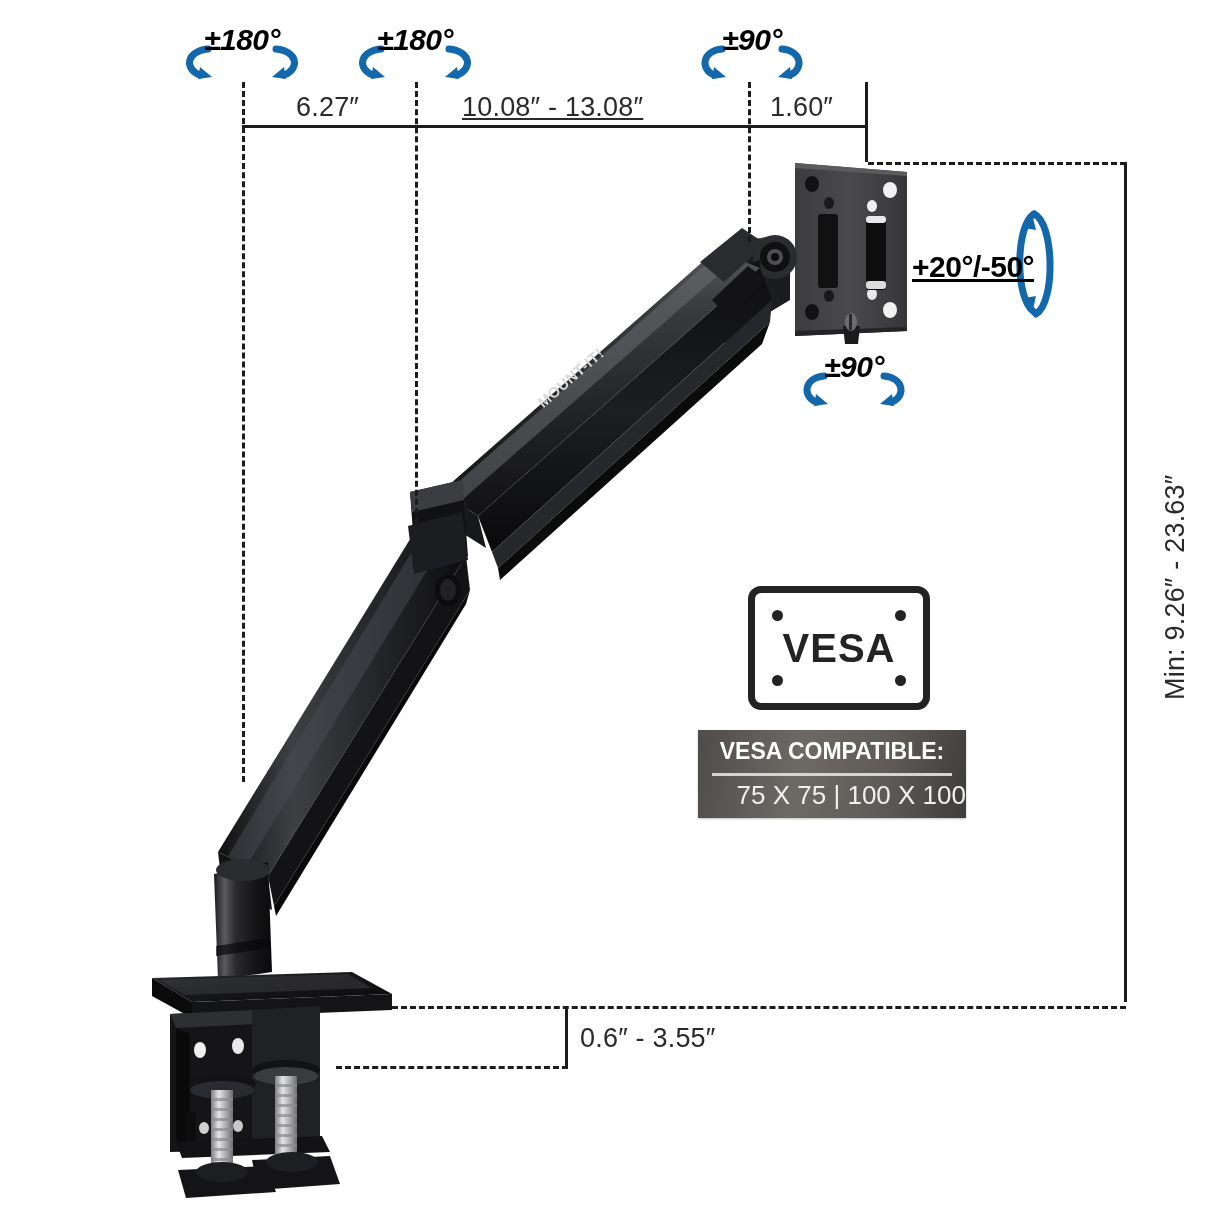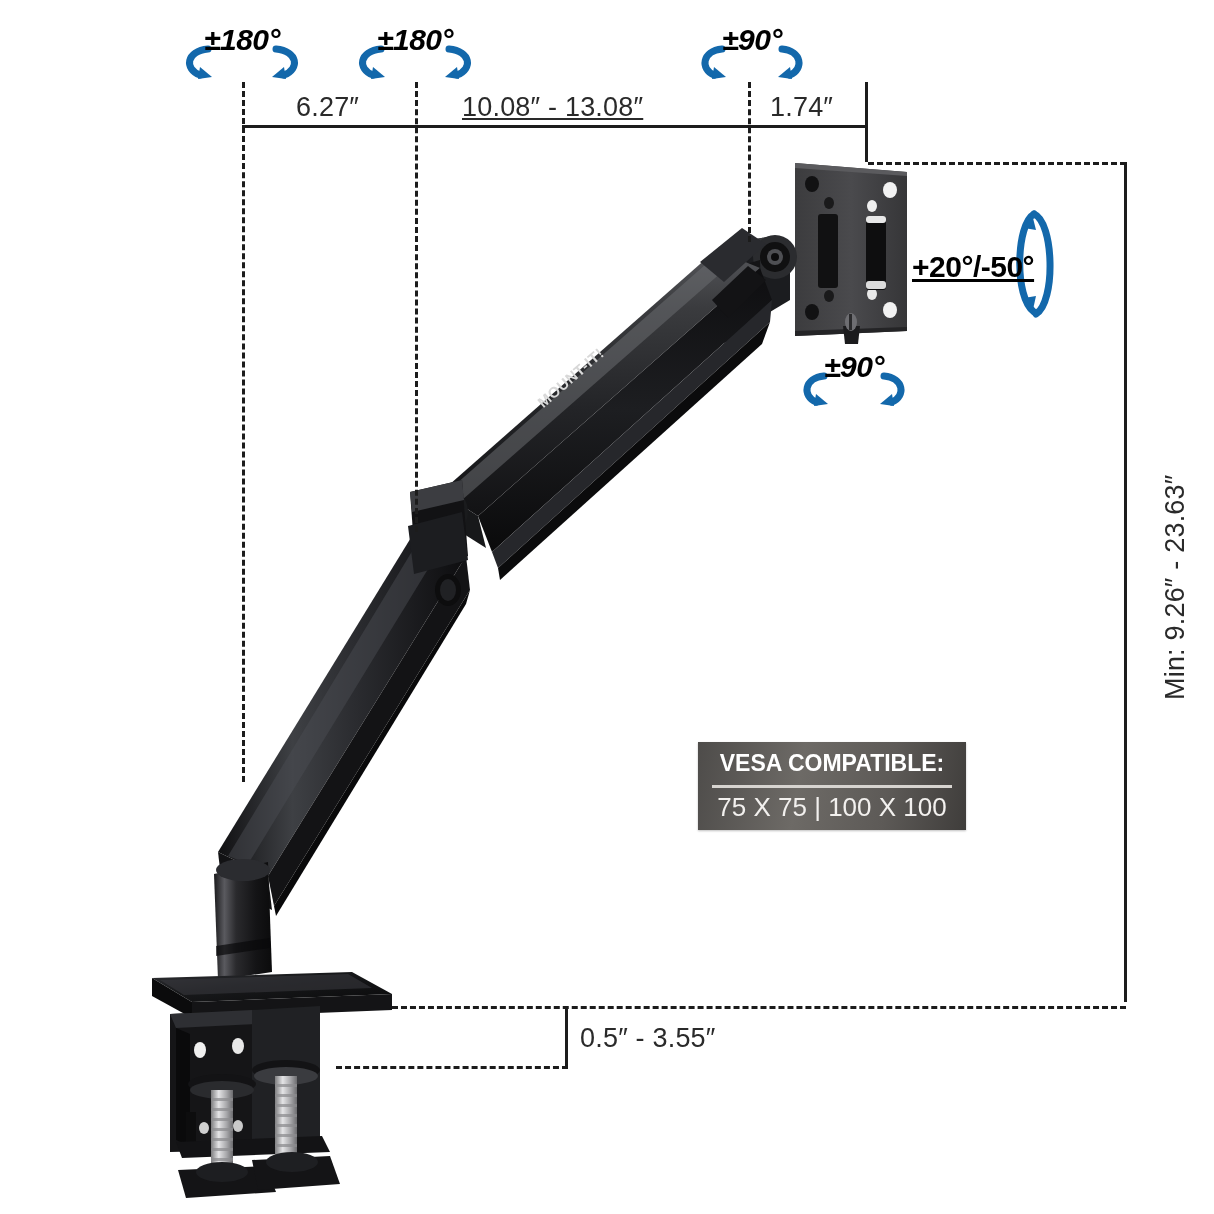--- a/index.html
+++ b/index.html
@@ -37,27 +37,27 @@
   .vesaicon .dot{position:absolute;width:11px;height:11px;border-radius:50%;
                  background:#232323;}
   .vesaicon .vtxt{position:absolute;left:0;top:50%;width:100%;
        transform:translateY(-50%);text-align:center;
        font-family:"Liberation Sans",sans-serif;font-weight:bold;
        font-size:40px;color:#232323;letter-spacing:1px;}
 
   
   .vplate{position:absolute;width:268px;height:88px;
      background:linear-gradient(100deg,#4e4c4a 0%,#6d6a66 38%,#5d5a57 70%,#3f3d3b 100%);
-     box-shadow:0 1px 2px rgba(0,0,0,.25);margin-top:12px;}
+     box-shadow:0 1px 2px rgba(0,0,0,.25);}
   .vplate .l1{position:absolute;left:0;top:8px;width:100%;text-align:center;
      font-family:"Liberation Sans",sans-serif;font-weight:bold;font-size:23px;
      color:#fff;letter-spacing:0px;}
   .vplate .rule{position:absolute;left:14px;right:14px;top:43px;height:3px;
      background:#d7d4d0;}
-  .vplate .l2{position:absolute;left:0;top:50px;width:100%;text-align:center;
+  .vplate .l2{position:absolute;left:0;top:50px;width:100%;text-align:right;
      font-family:"Liberation Sans",sans-serif;font-size:26px;color:#f2f0ee;}
 
   
   #art{position:absolute;left:0;top:0;width:1214px;height:1214px;}
   .logo-it{position:absolute;font-family:"Liberation Sans",sans-serif;
      font-weight:bold;font-size:15px;color:#d8d8d8;letter-spacing:.5px;
      transform-origin:0 0;}
 </style>
 </head>
 <body>
@@ -246,21 +246,21 @@
 
   <div class="vdash" style="left:242px; top:82px;  height:700px;"></div>
   <div class="vdash" style="left:415px; top:82px;  height:450px;"></div>
   <div class="vdash" style="left:748px; top:82px;  height:160px;"></div>
   <div class="vsolid" style="left:865px; top:82px; height:80px;"></div>
 
   <div class="hsolid" style="left:242px; top:125px; width:624px;"></div>
 
   <div class="dimtext" style="left:296px; top:92px;">6.27″</div>
   <div class="dimtext" style="left:462px; top:92px;text-decoration:underline;">10.08″ - 13.08″</div>
-  <div class="dimtext" style="left:770px; top:92px;">1.74″</div>
+  <div class="dimtext" style="left:770px; top:92px;">1.60″</div>
 
   <div class="rotbadge" style="left:178px; top:25px;">
     <div class="lab">±180°</div>
     <svg width="128" height="44" viewBox="0 0 128 44">
       <path d="M30 10 C8 12 6 30 22 36" fill="none" stroke="#1368ab" stroke-width="7" stroke-linecap="round"></path>
       <path d="M98 10 C120 12 122 30 106 36" fill="none" stroke="#1368ab" stroke-width="7" stroke-linecap="round"></path>
       <path d="M22 28 L34 38 L20 40 Z" fill="#1368ab"></path>
       <path d="M106 28 L94 38 L108 40 Z" fill="#1368ab"></path>
     </svg>
   </div>
@@ -305,22 +305,29 @@
     </svg>
   </div>
 
   <div class="hdash" style="left:868px; top:162px; width:258px;"></div>
   <div class="vsolid" style="left:1124px; top:162px; height:840px;"></div>
   <div class="dimtext vert" style="left:1160px; top:700px;">Min: 9.26″ - 23.63″</div>
 
   <div class="hdash" style="left:392px; top:1006px; width:734px;"></div>
   <div class="hdash" style="left:336px; top:1066px; width:232px;"></div>
   <div class="vsolid" style="left:565px; top:1006px; height:62px;"></div>
-  <div class="dimtext" style="left:580px; top:1023px;">0.5″ - 3.55″</div>
-
+  <div class="dimtext" style="left:580px; top:1023px;">0.6″ - 3.55″</div>
+
+  <div class="vesaicon" style="left:748px; top:586px;">
+    <span class="dot" style="left:17px;  top:17px;"></span>
+    <span class="dot" style="right:17px; top:17px;"></span>
+    <span class="dot" style="left:17px;  bottom:17px;"></span>
+    <span class="dot" style="right:17px; bottom:17px;"></span>
+    <span class="vtxt">VESA</span>
+  </div>
 
   <div class="vplate" style="left:698px; top:730px;">
     <div class="l1">VESA COMPATIBLE:</div>
     <div class="rule"></div>
     <div class="l2">75 X 75 | 100 X 100</div>
   </div>
 
 </div>
 
 </body></html>

